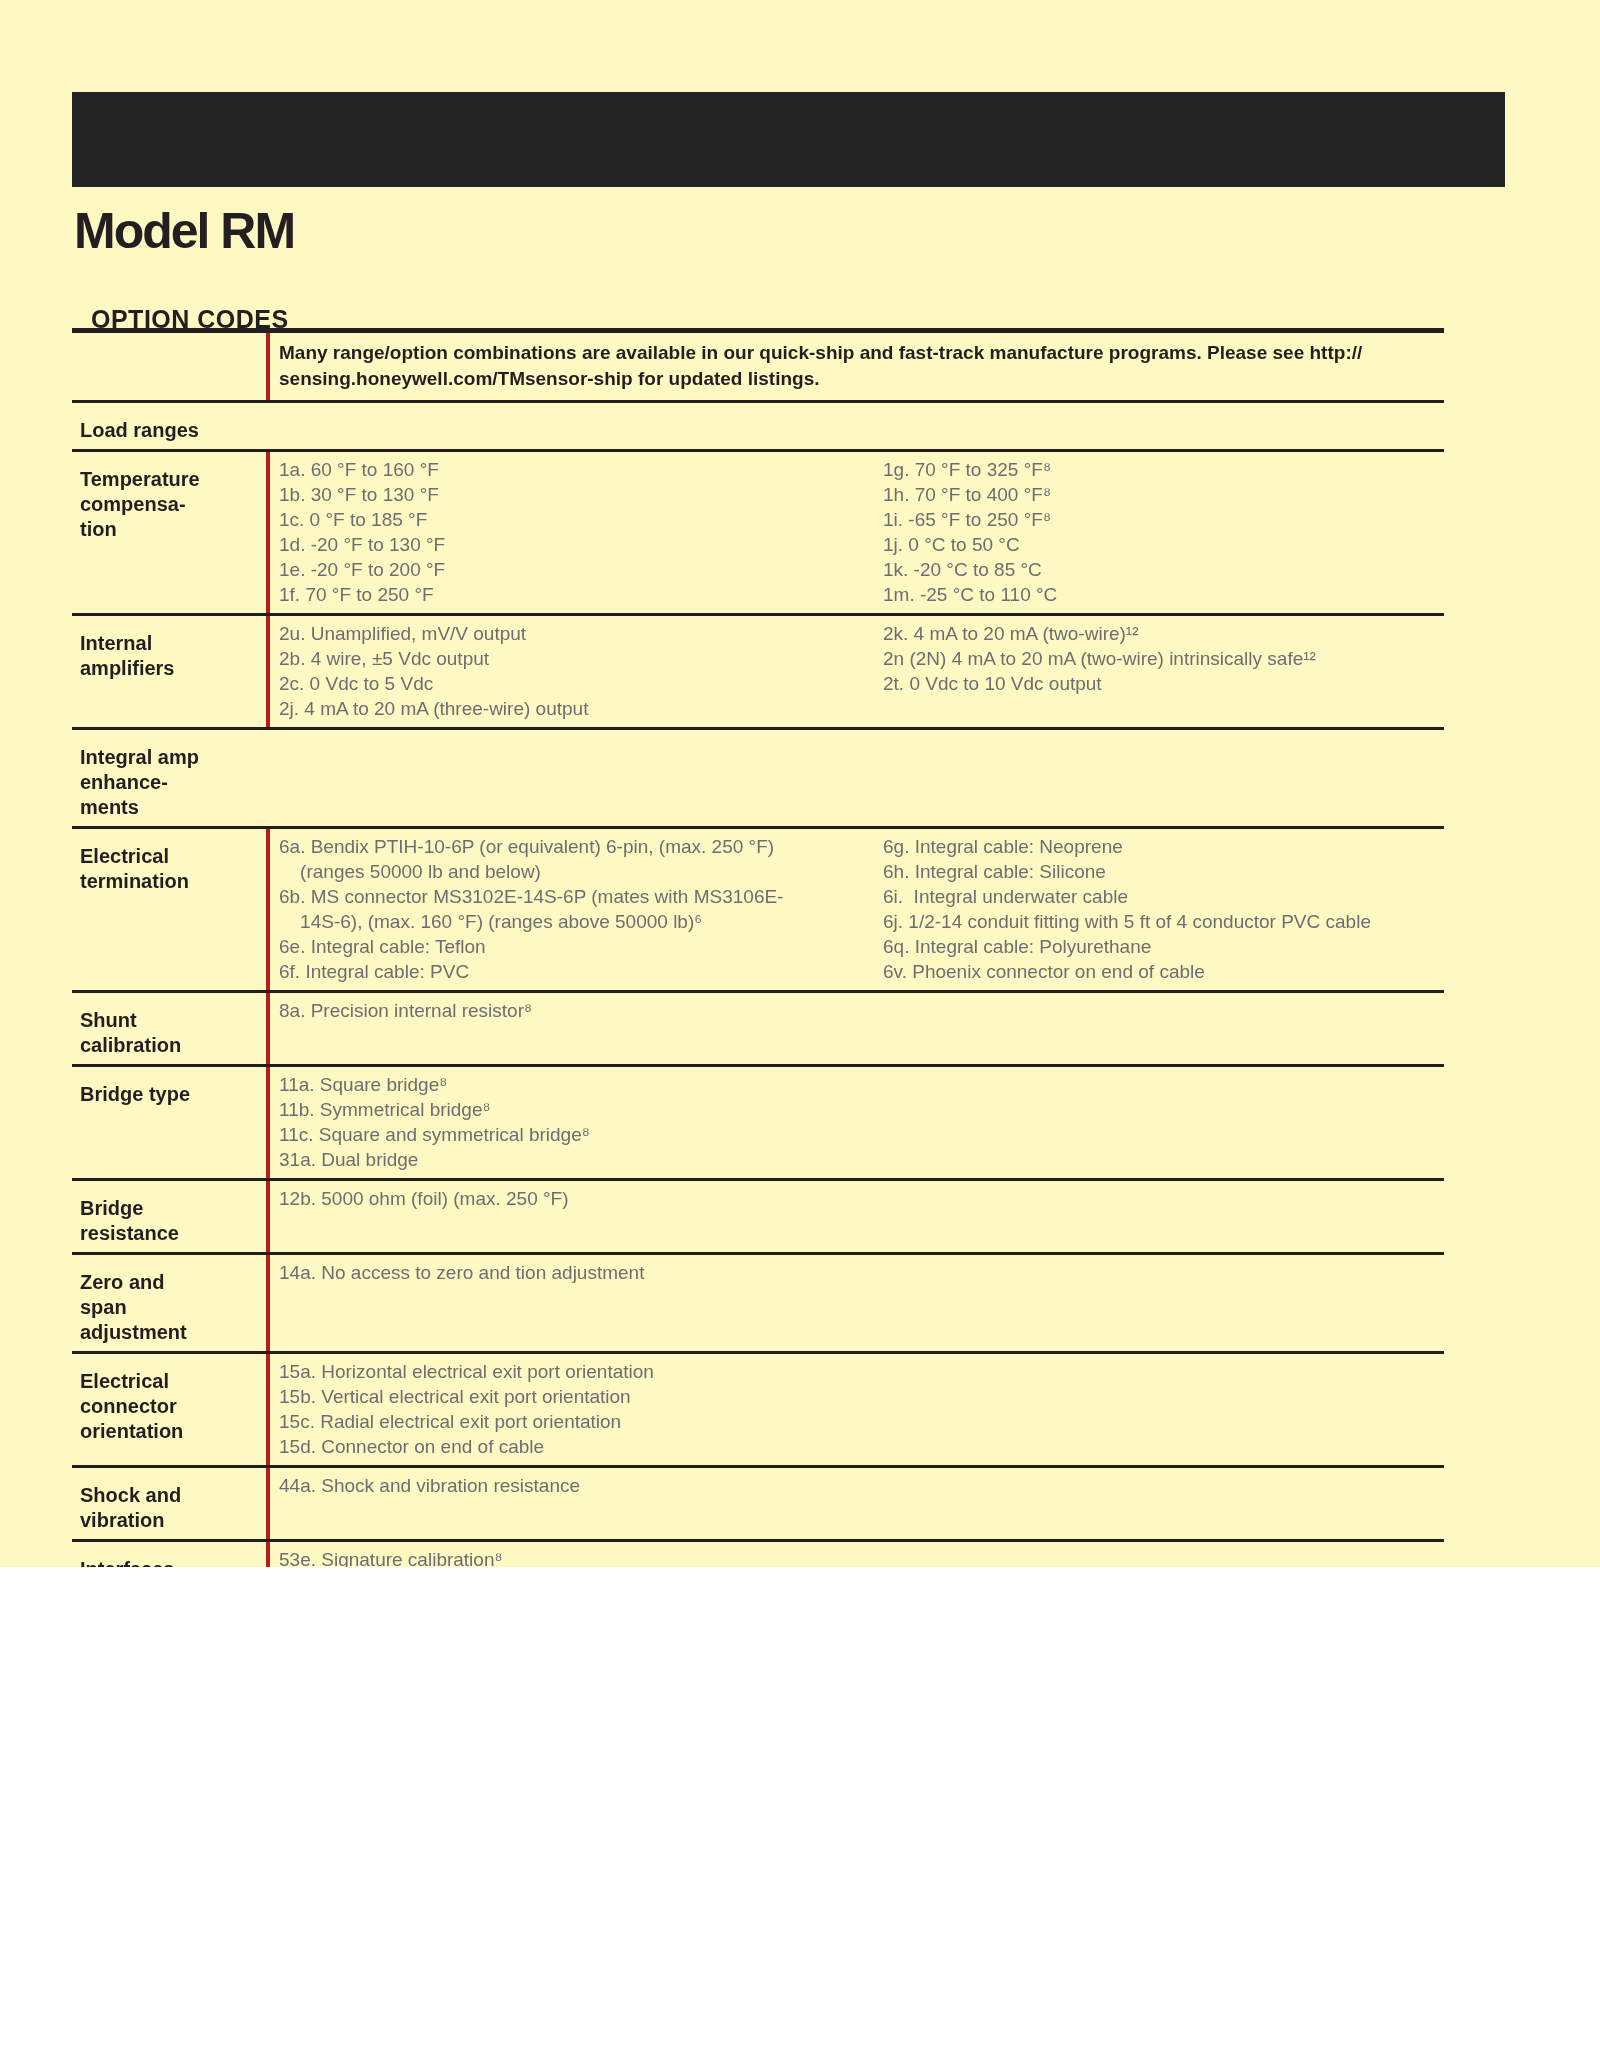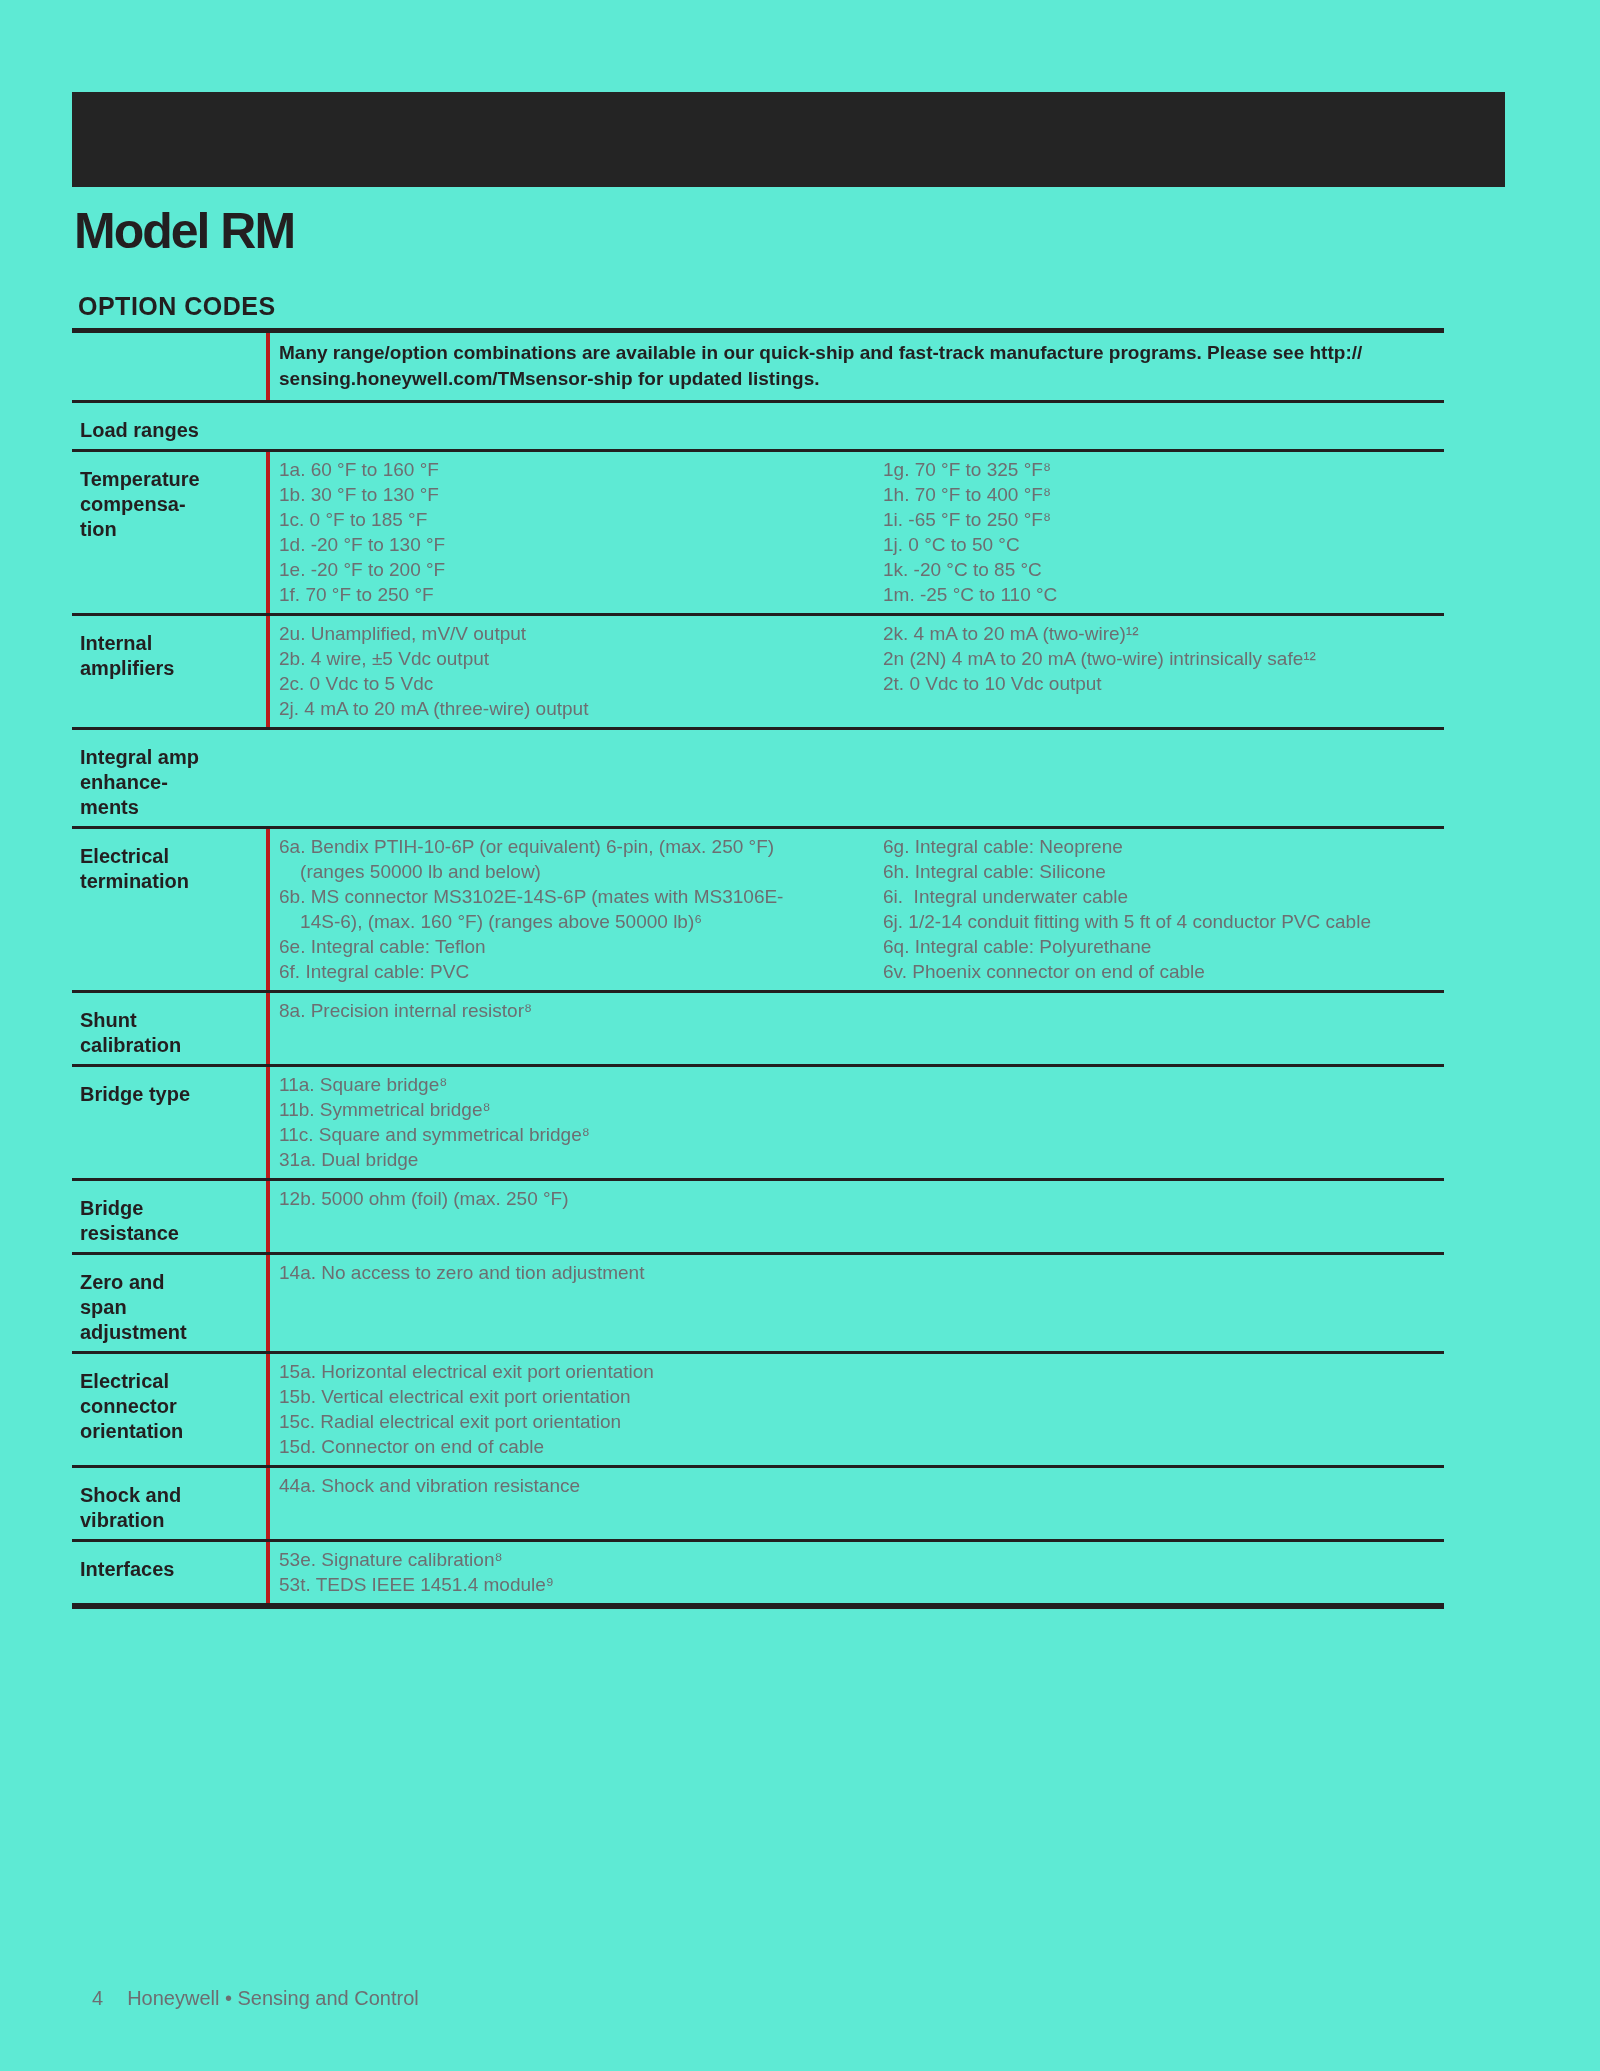--- a/index.html
+++ b/index.html
@@ -3,22 +3,22 @@
 <meta charset="utf-8">
 <style>
   html, body {
     margin: 0;
     padding: 0;
     background: #ffffff;
   }
   .page {
     position: relative;
     width: 1600px;
-    height: 2071px;
-    background: #5eead4;
+    height: 1567px;
+    background: #fef9c3;
     font-family: "Liberation Sans", "DejaVu Sans", sans-serif;
     color: #231f20;
     overflow: hidden;
   }
   .black-banner {
     position: absolute;
     left: 72px;
     top: 92px;
     width: 1433px;
     height: 95px;
@@ -32,21 +32,21 @@
     font-size: 50px;
     font-weight: bold;
     letter-spacing: -2px;
     line-height: 1.0;
     color: #231f20;
   }
   .section-heading {
     position: absolute;
     left: 74px;
     top: 288px;
-    margin: 4px;
+    margin: 17px;
     font-size: 25px;
     font-weight: bold;
     letter-spacing: 0.5px;
     color: #231f20;
   }
   .option-table {
     position: absolute;
     left: 72px;
     top: 328px;
     width: 1372px;

